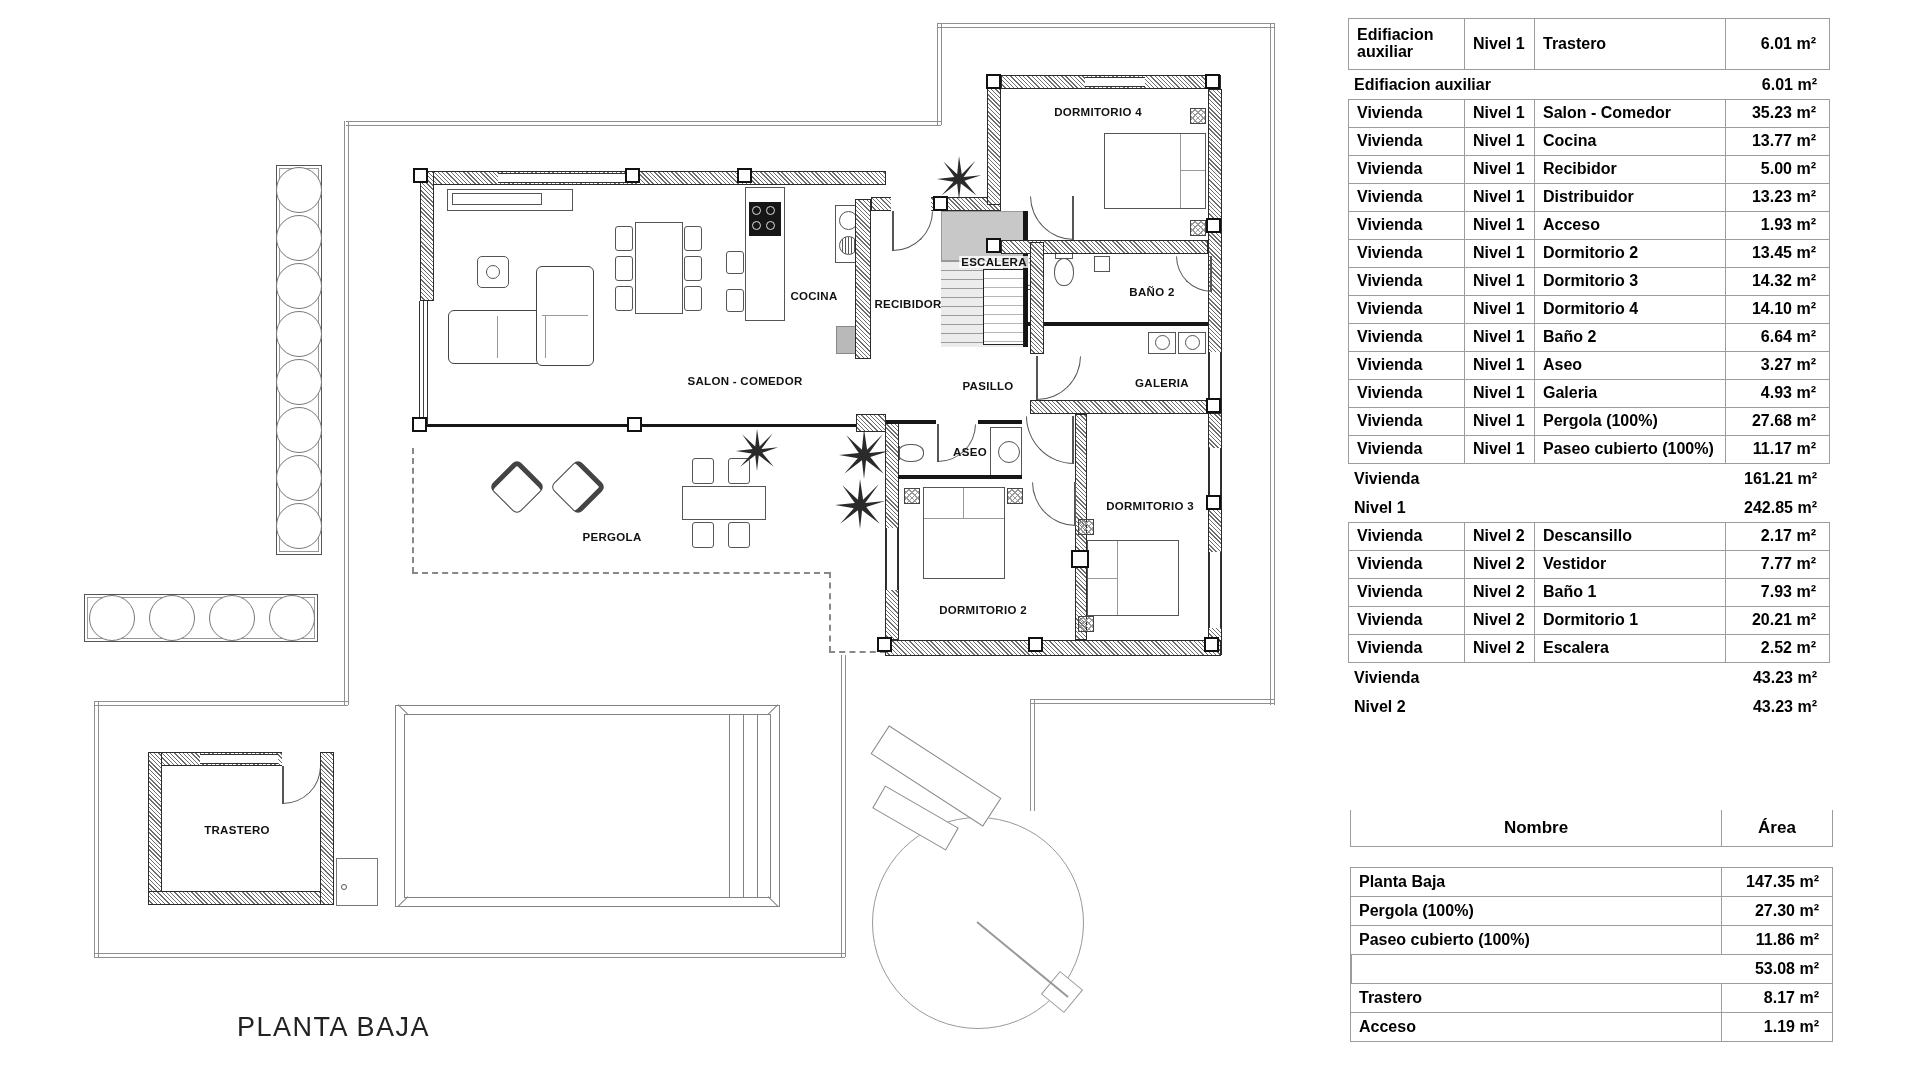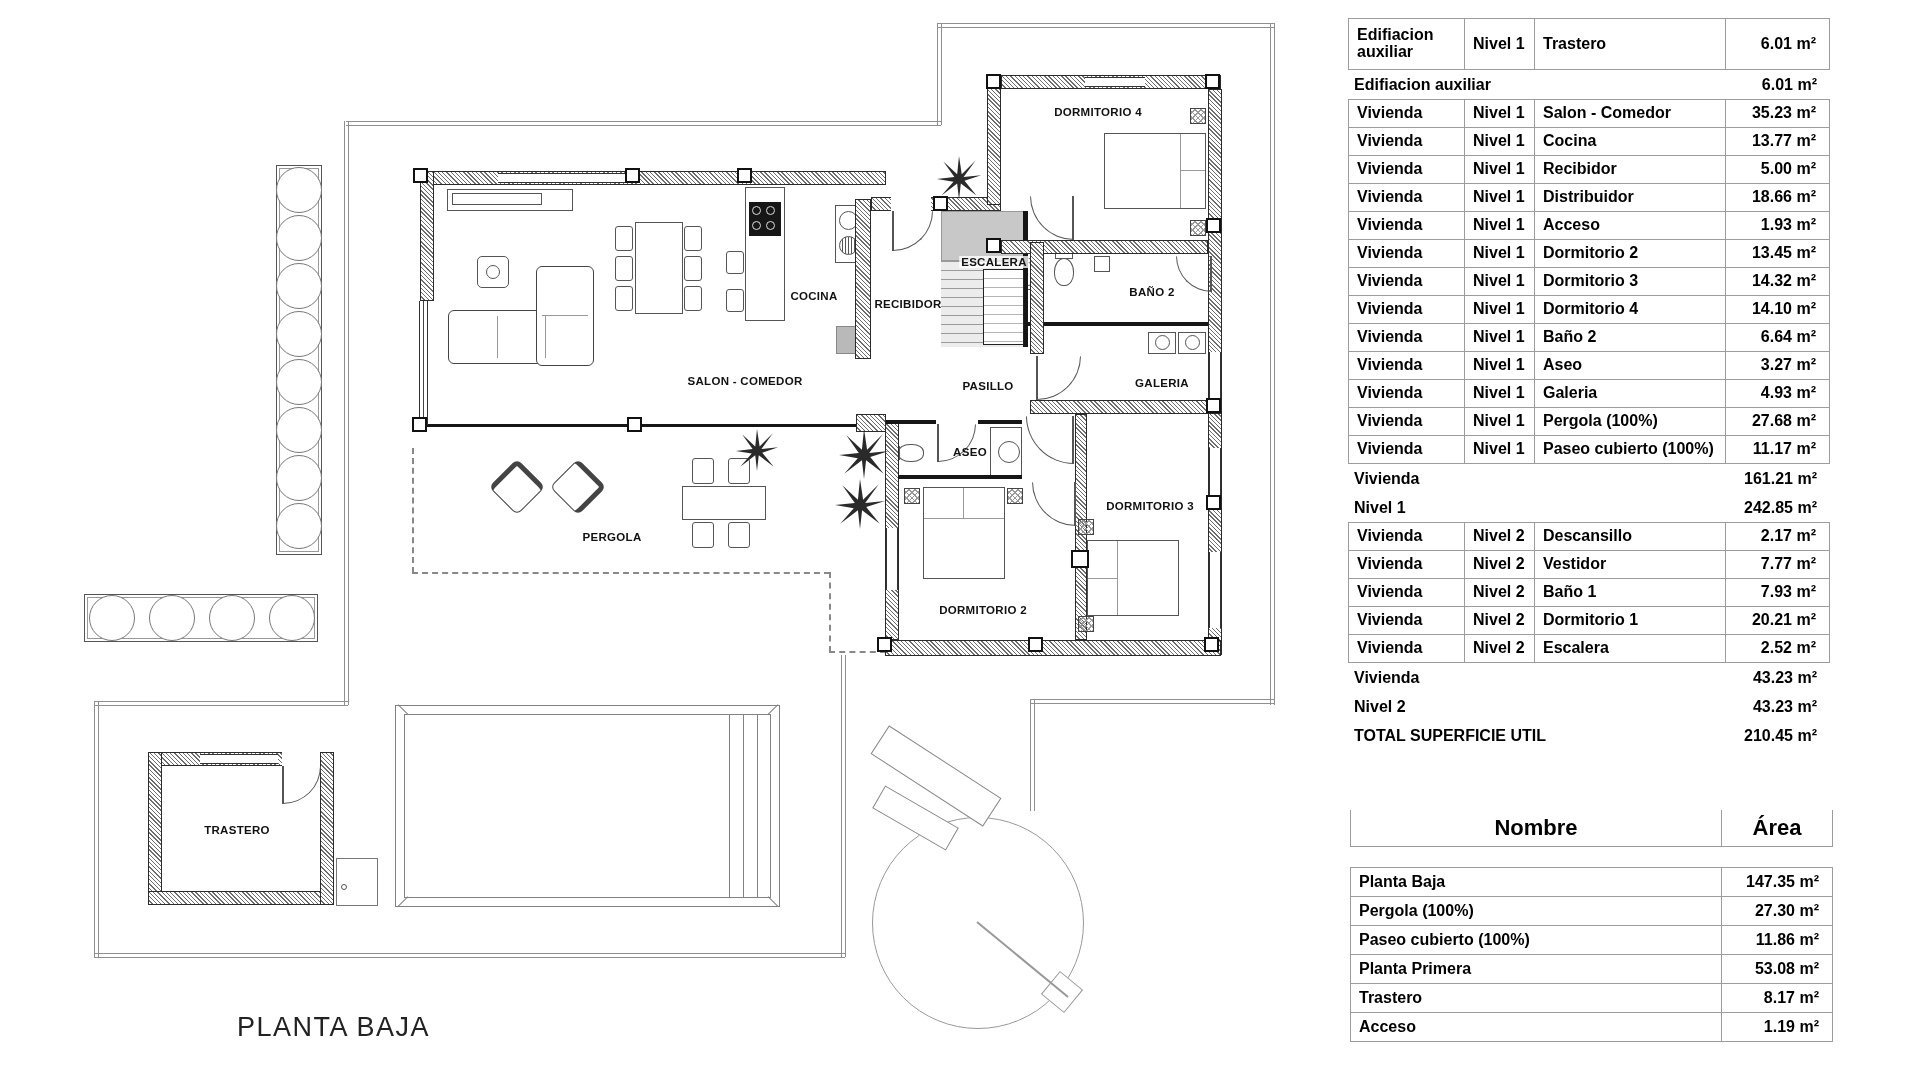--- a/index.html
+++ b/index.html
@@ -50,21 +50,21 @@
   .arow+.arow{margin-top:-1px;}
   .arow.tall{height:52px;}
   .ac{display:flex;align-items:center;padding-left:8px;box-sizing:border-box;border-left:1px solid #9c9c9c;overflow:hidden;line-height:1.05;}
   .ac-cat{width:115px;border-left:none;}
   .ac-lvl{width:70px;}
   .ac-room{width:191px;}
   .ac-area{flex:1;justify-content:flex-end;padding-right:13px;padding-left:0;}
   .asub{display:flex;height:29px;align-items:center;justify-content:space-between;box-sizing:border-box;padding-left:6px;padding-right:13px;}
   #built{position:absolute;left:1350px;top:810px;width:483px;z-index:10;font-weight:bold;}
   .btitle{height:48px;border:1px solid #9c9c9c;display:flex;align-items:center;justify-content:center;font-size:19px;box-sizing:border-box;}
-  .bhead{height:37px;border:1px solid #9c9c9c;border-top:none;display:flex;box-sizing:border-box;font-size:22px;}
+  .bhead{height:37px;border:1px solid #9c9c9c;border-top:none;display:flex;box-sizing:border-box;font-size:17px;}
   .bhc{display:flex;align-items:center;justify-content:center;box-sizing:border-box;}
   .bh-name{width:370px;}
   .bh-area{flex:1;border-left:1px solid #9c9c9c;}
   #built-rows{margin-top:20px;font-size:16px;}
   .brow{display:flex;height:30px;border:1px solid #9c9c9c;box-sizing:border-box;}
   .brow+.brow{margin-top:-1px;}
   .bc-name{width:370px;display:flex;align-items:center;padding-left:8px;box-sizing:border-box;}
   .bc-area{flex:1;display:flex;align-items:center;justify-content:flex-end;padding-right:13px;border-left:1px solid #9c9c9c;box-sizing:border-box;}
   .palm{position:absolute;z-index:7;}
 </style>
@@ -322,21 +322,21 @@
     <div class="arow">
       <div class="ac ac-cat">Vivienda</div>
       <div class="ac ac-lvl">Nivel 1</div>
       <div class="ac ac-room">Recibidor</div>
       <div class="ac ac-area">5.00 m²</div>
     </div>
     <div class="arow">
       <div class="ac ac-cat">Vivienda</div>
       <div class="ac ac-lvl">Nivel 1</div>
       <div class="ac ac-room">Distribuidor</div>
-      <div class="ac ac-area">18.66 m²</div>
+      <div class="ac ac-area">13.23 m²</div>
     </div>
     <div class="arow">
       <div class="ac ac-cat">Vivienda</div>
       <div class="ac ac-lvl">Nivel 1</div>
       <div class="ac ac-room">Acceso</div>
       <div class="ac ac-area">1.93 m²</div>
     </div>
     <div class="arow">
       <div class="ac ac-cat">Vivienda</div>
       <div class="ac ac-lvl">Nivel 1</div>
@@ -423,24 +423,20 @@
       <div class="ac ac-room">Escalera</div>
       <div class="ac ac-area">2.52 m²</div>
     </div>
     <div class="asub">
       <span>Vivienda</span>
       <span>43.23 m²</span>
     </div>
     <div class="asub">
       <span>Nivel 2</span>
       <span>43.23 m²</span>
-    </div>
-    <div class="asub">
-      <span>TOTAL SUPERFICIE UTIL</span>
-      <span>210.45 m²</span>
     </div>
   </div>
 
 <div id="built">
   <div class="bhead">
     <div class="bhc bh-name">Nombre</div>
     <div class="bhc bh-area">Área</div>
   </div>
   <div id="built-rows">
       <div class="brow">
@@ -449,21 +445,20 @@
       </div>
       <div class="brow">
         <div class="bc-name">Pergola (100%)</div>
         <div class="bc-area">27.30 m²</div>
       </div>
       <div class="brow">
         <div class="bc-name">Paseo cubierto (100%)</div>
         <div class="bc-area">11.86 m²</div>
       </div>
       <div class="brow">
-        <div class="bc-name">Planta Primera</div>
         <div class="bc-area">53.08 m²</div>
       </div>
       <div class="brow">
         <div class="bc-name">Trastero</div>
         <div class="bc-area">8.17 m²</div>
       </div>
       <div class="brow">
         <div class="bc-name">Acceso</div>
         <div class="bc-area">1.19 m²</div>
       </div>

